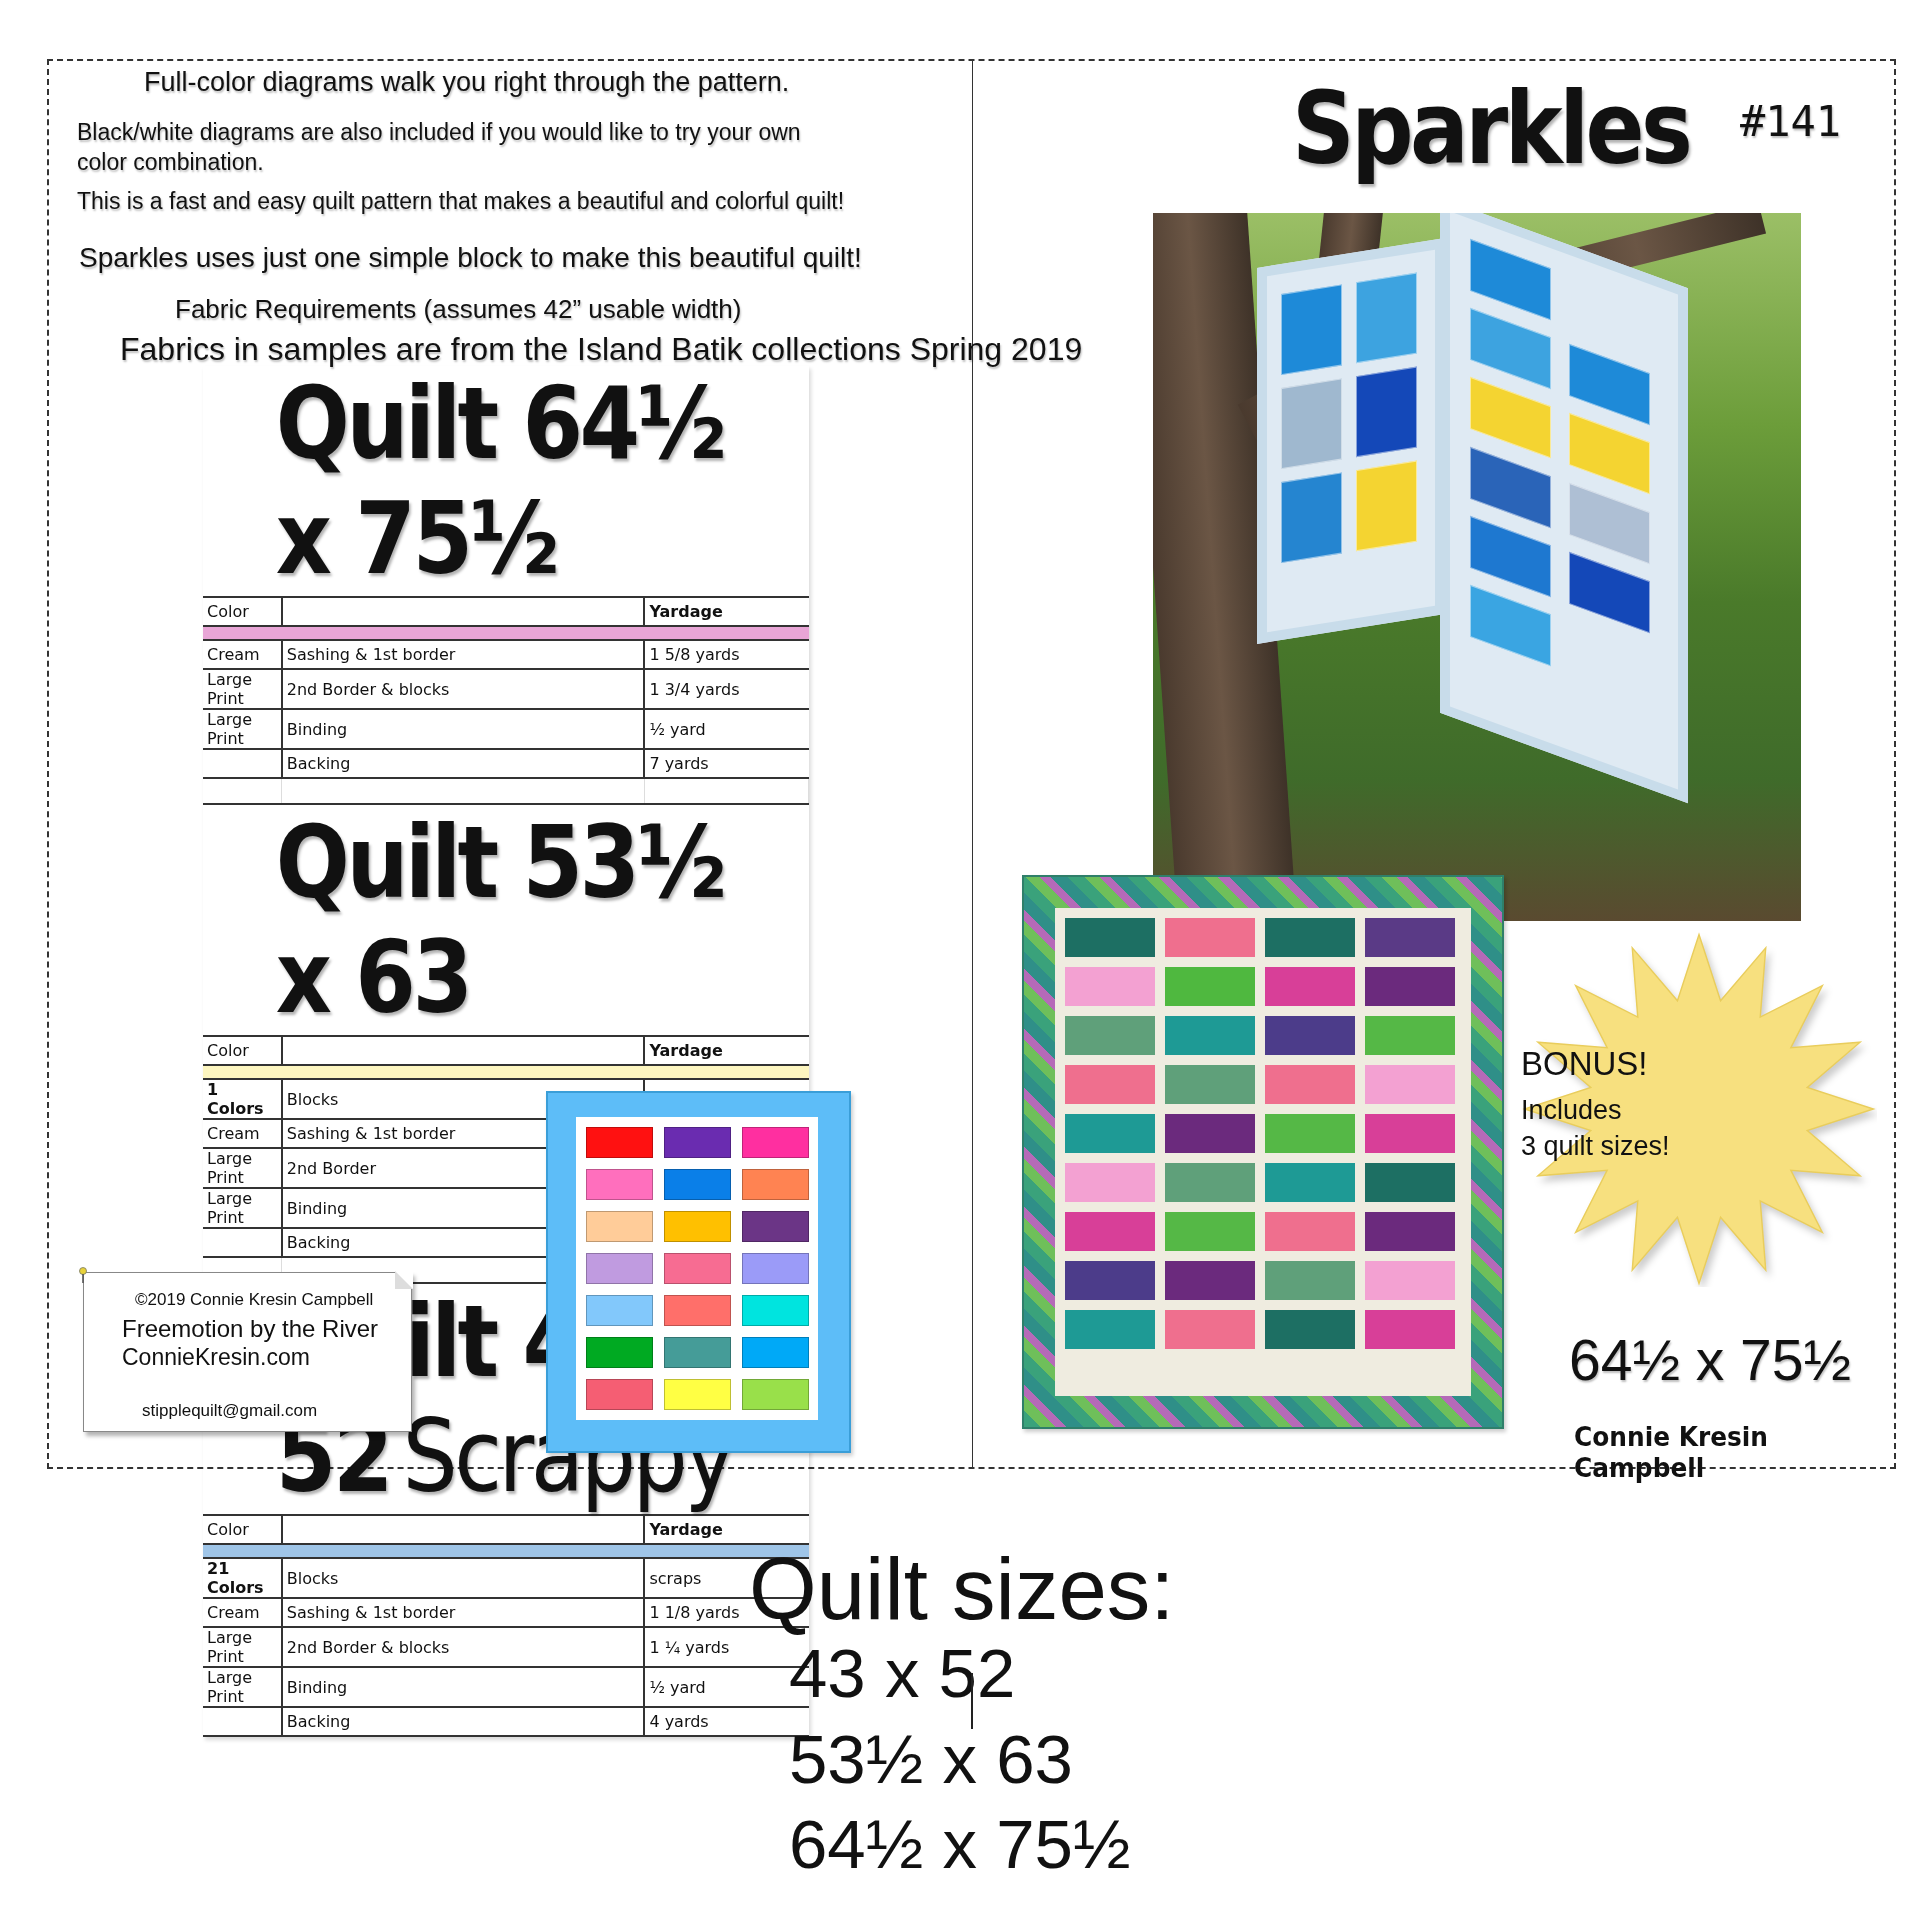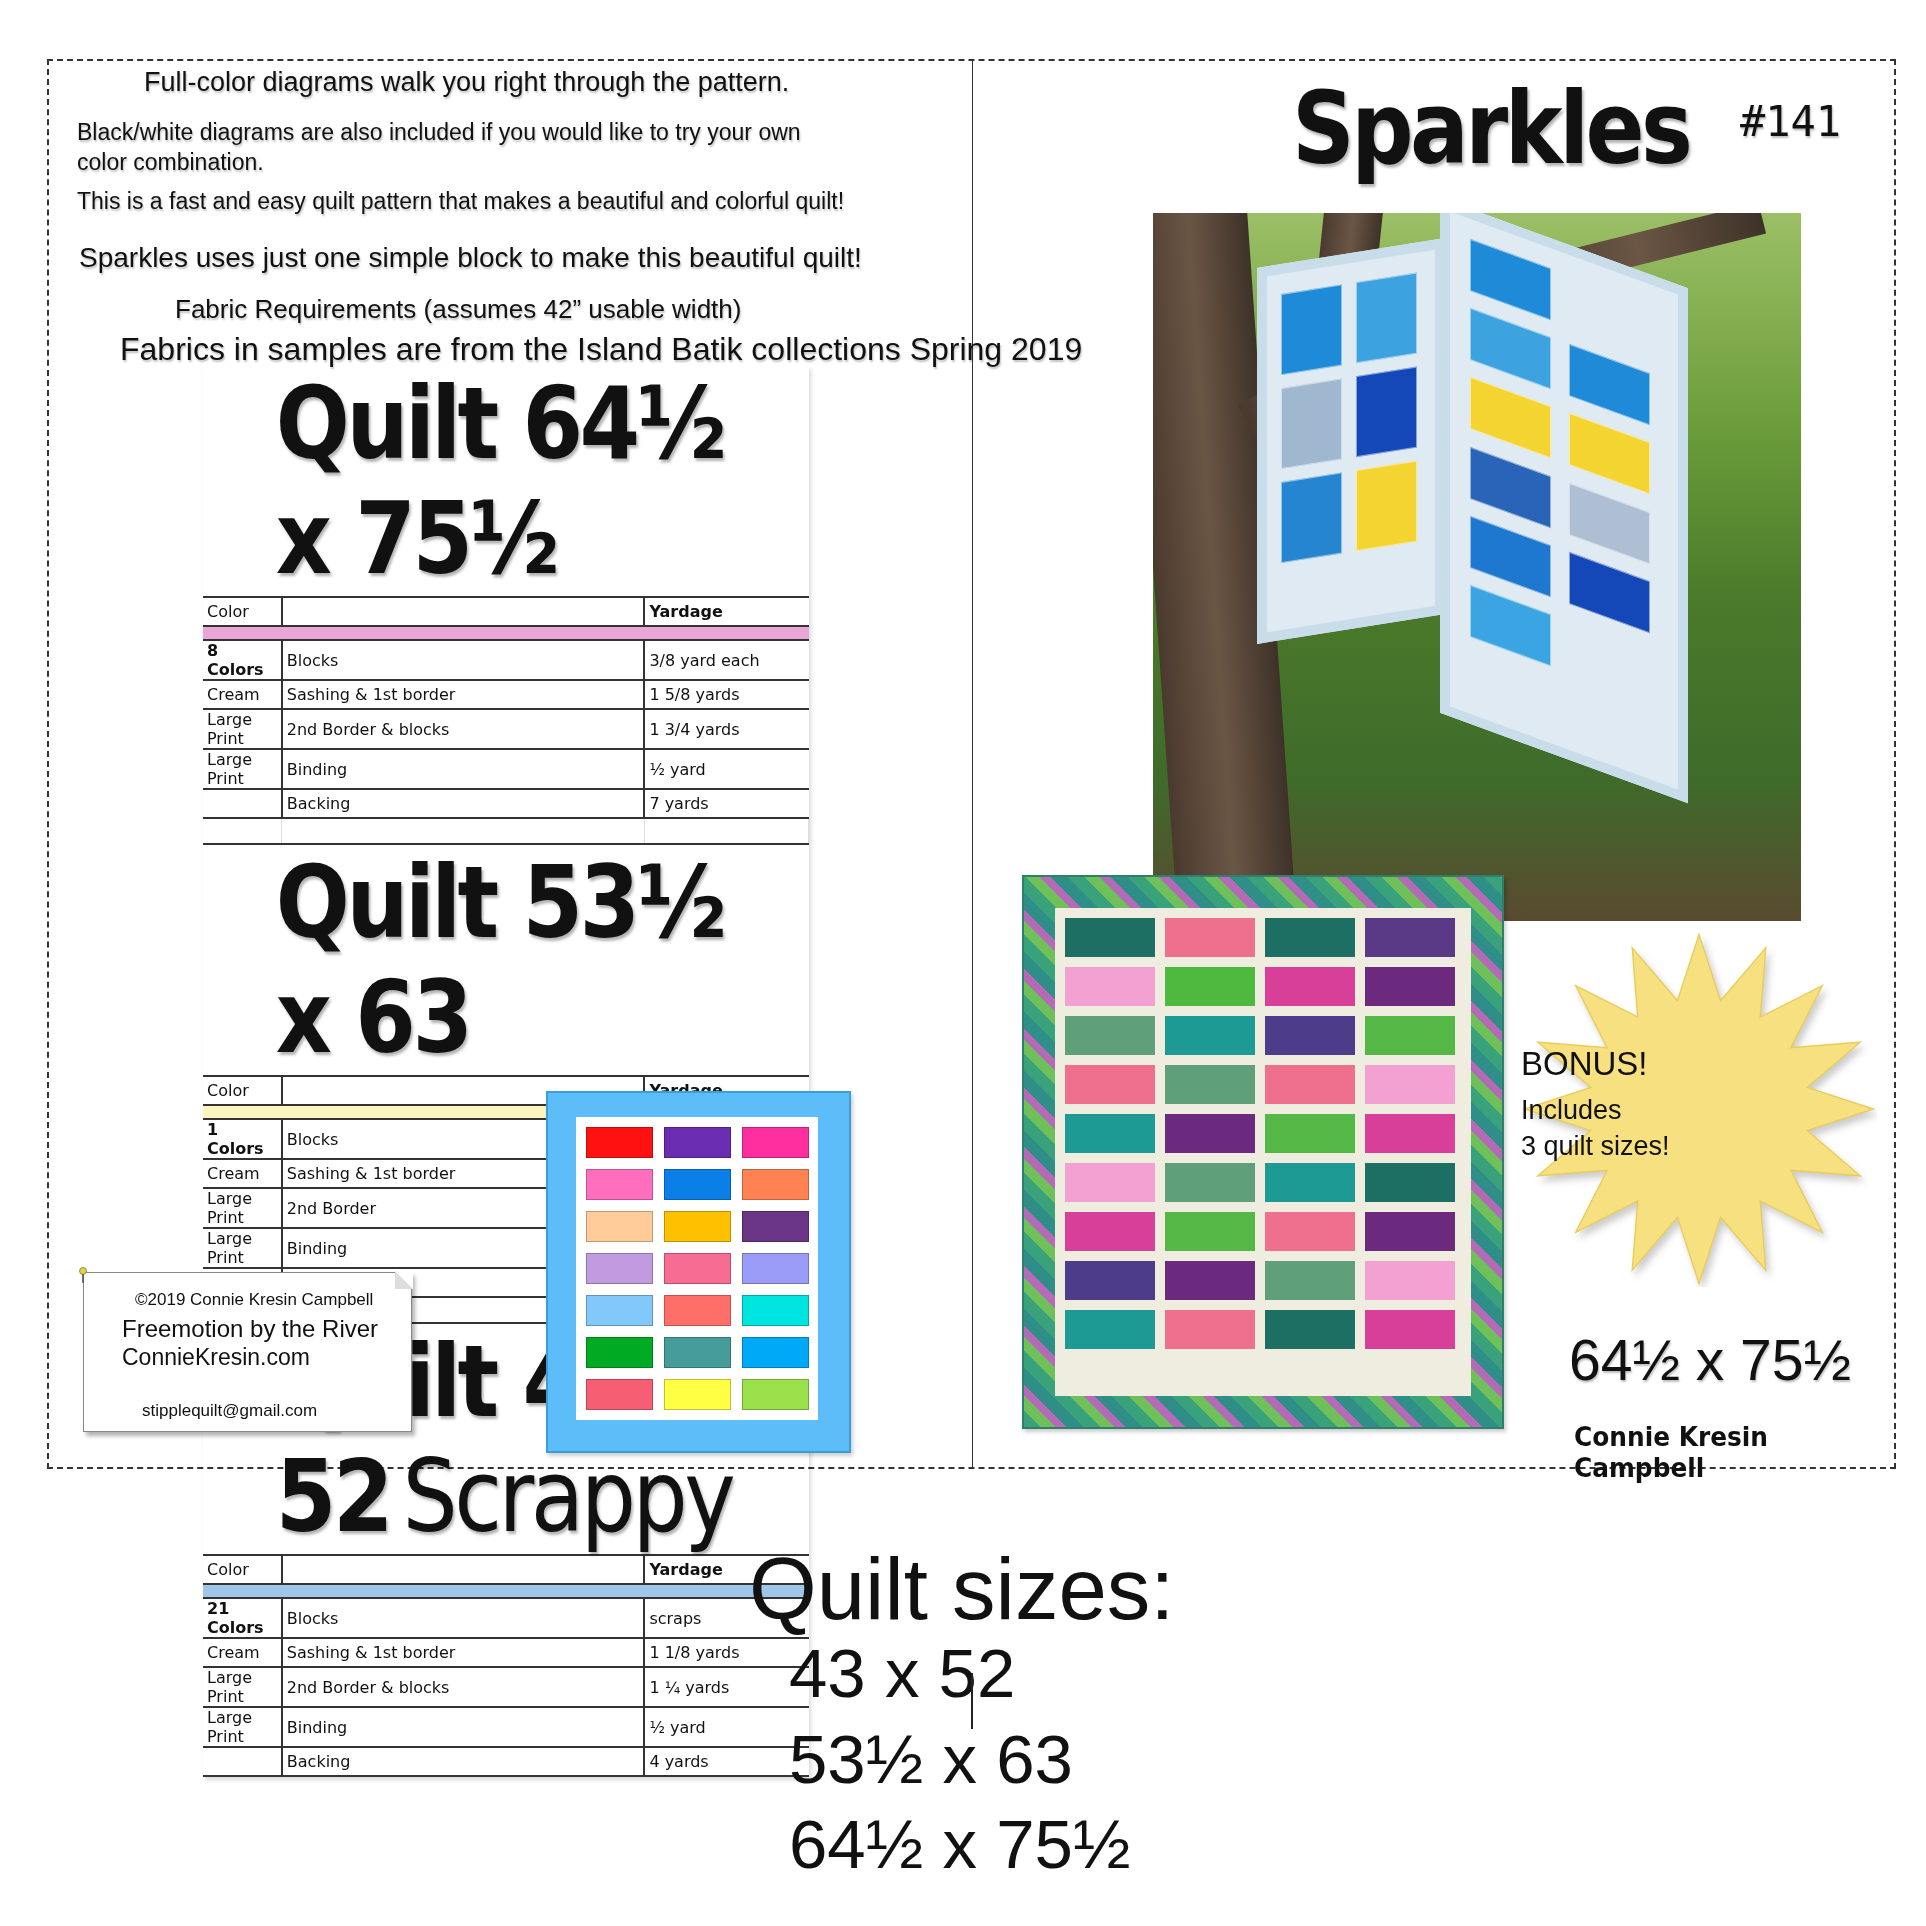--- a/index.html
+++ b/index.html
@@ -88,25 +88,20 @@
         <td class="c1"></td>
         <td class="c2" colspan="2"><span>Quilt 64½ x 75½</span><span class="scrappy"></span></td>
       </tr>
       <tr>
         <td class="c1">Color</td>
         <td class="c2"></td>
         <td class="c3 bold">Yardage</td>
       </tr>
       <tr class="bar">
         <td class="" colspan="3" style="background: rgb(232, 165, 214);"></td>
-      </tr>
-      <tr>
-        <td class="c1 bold">8 Colors</td>
-        <td class="c2">Blocks</td>
-        <td class="c3">3/8 yard each</td>
       </tr>
       <tr>
         <td class="c1">Cream</td>
         <td class="c2">Sashing &amp; 1st border</td>
         <td class="c3">1 5/8 yards</td>
       </tr>
       <tr>
         <td class="c1">Large Print</td>
         <td class="c2">2nd Border &amp; blocks</td>
         <td class="c3">1 3/4 yards</td>

